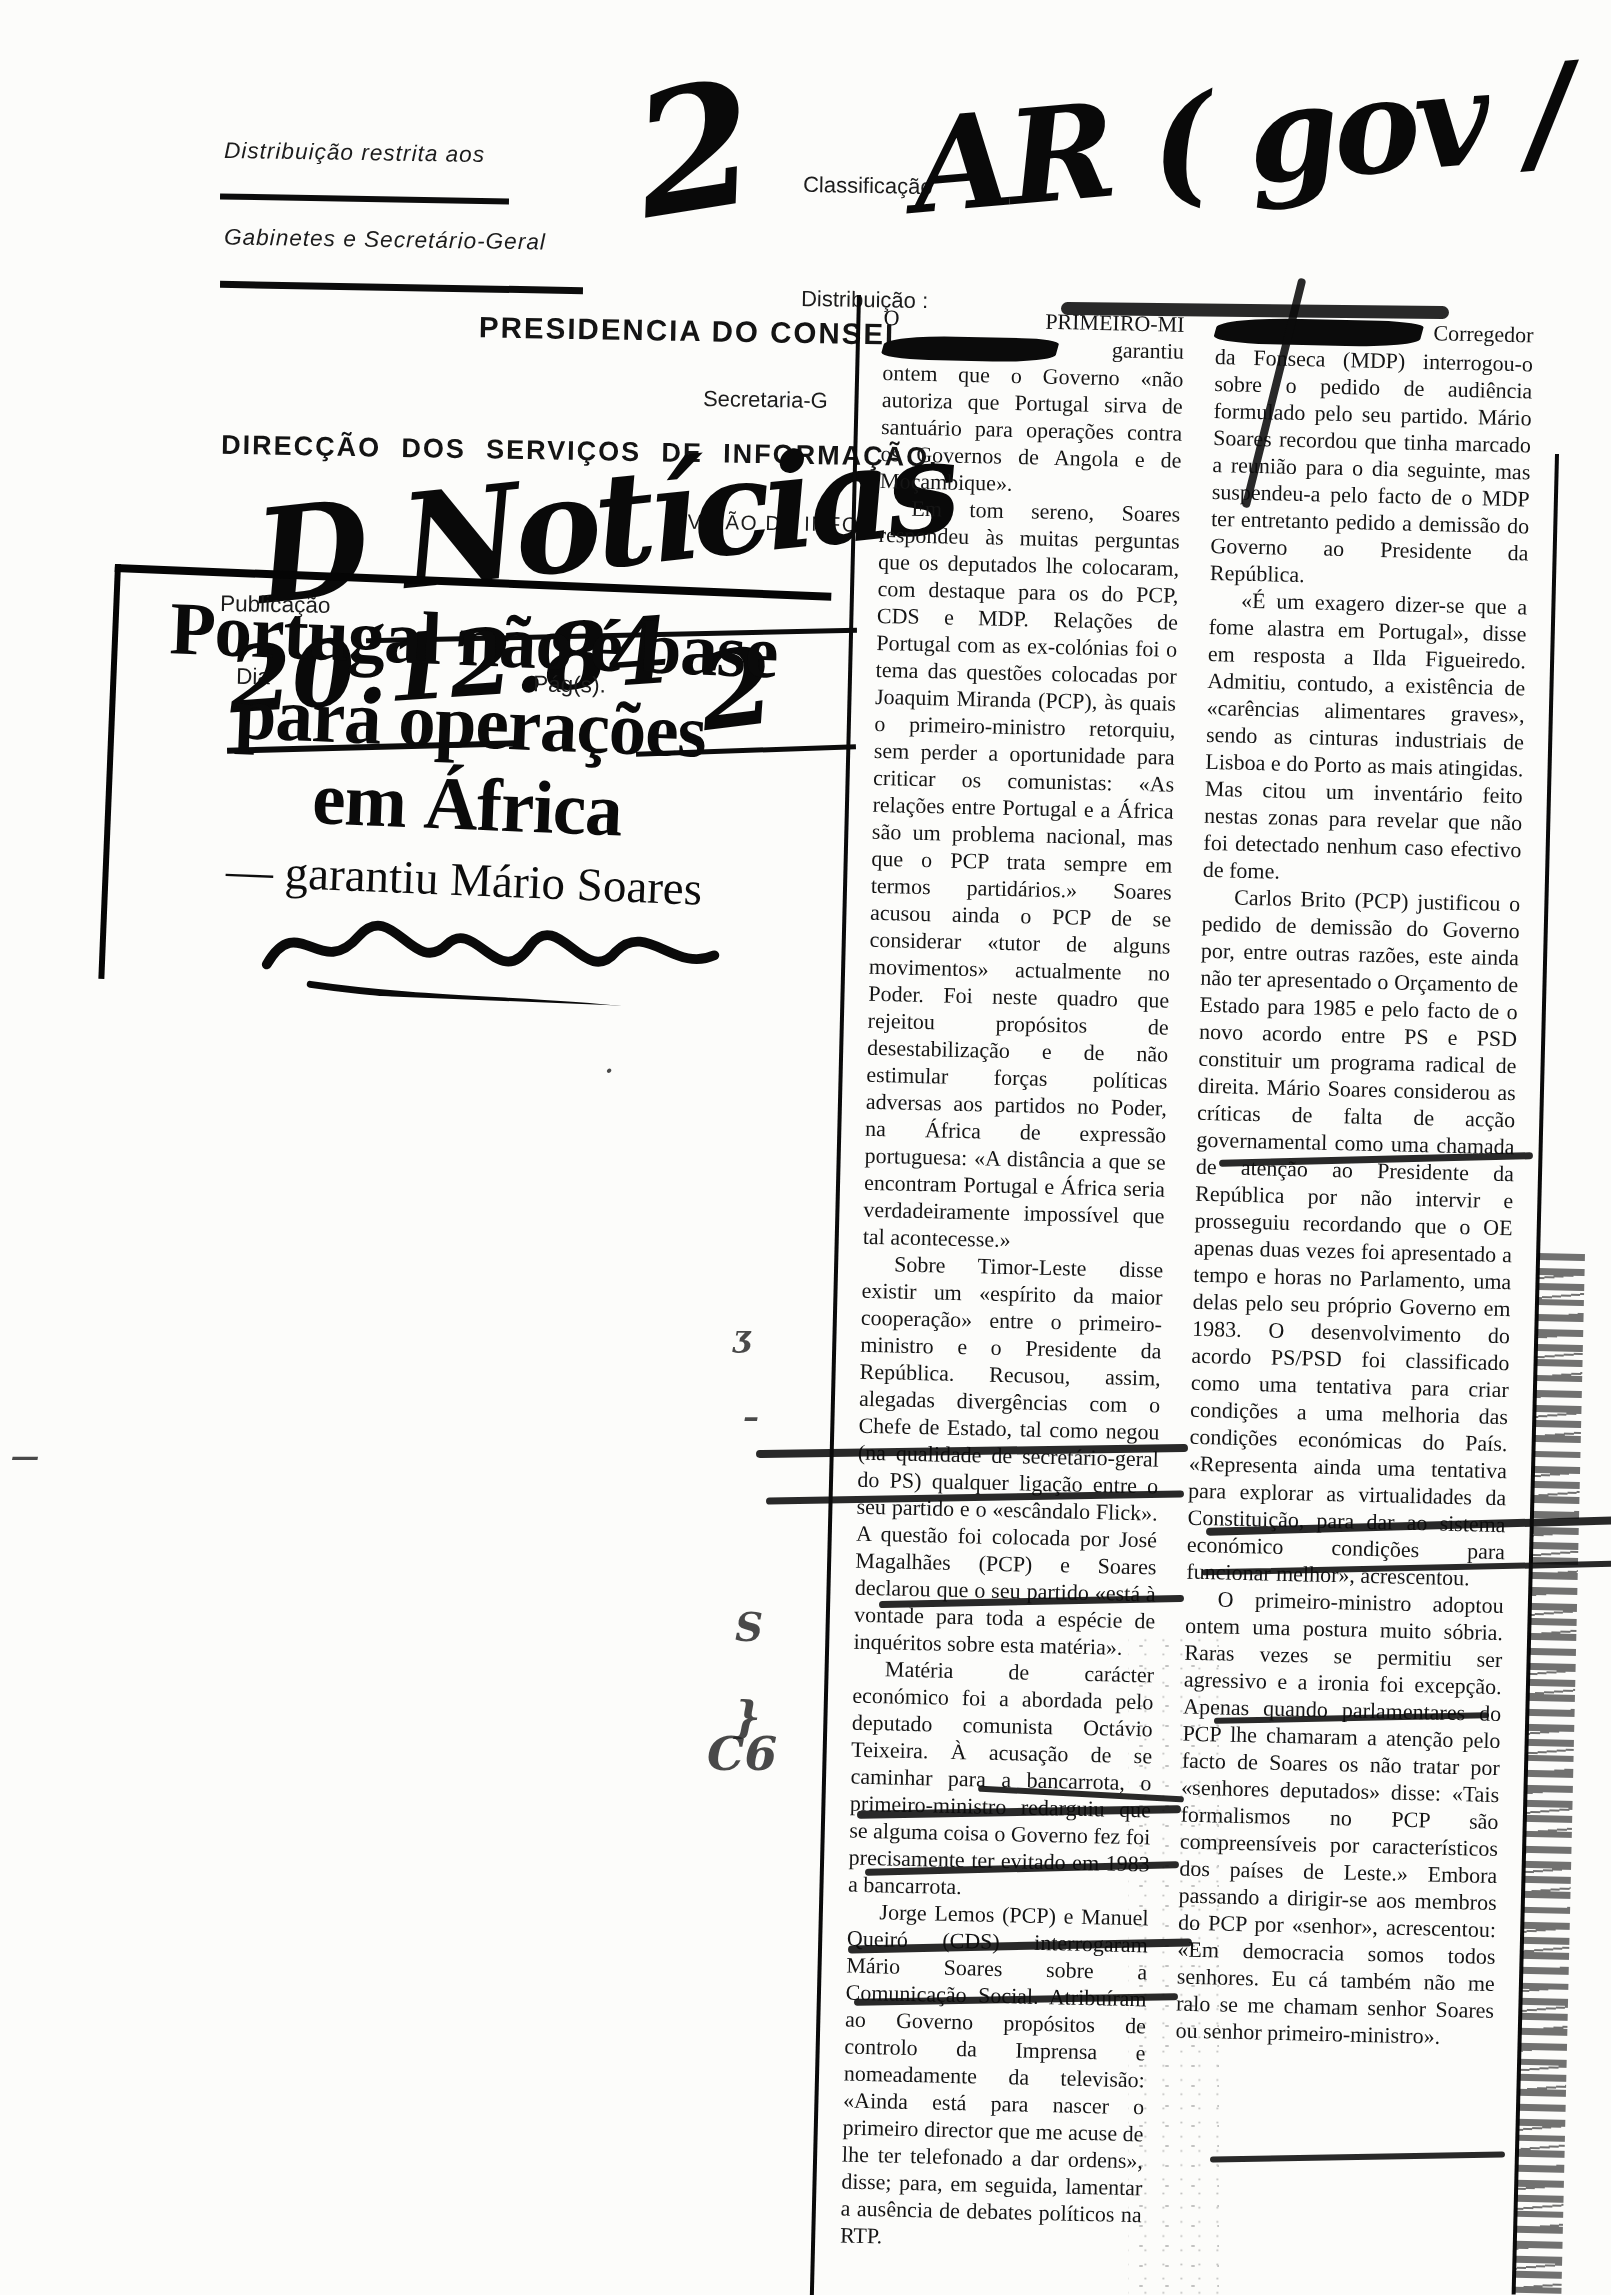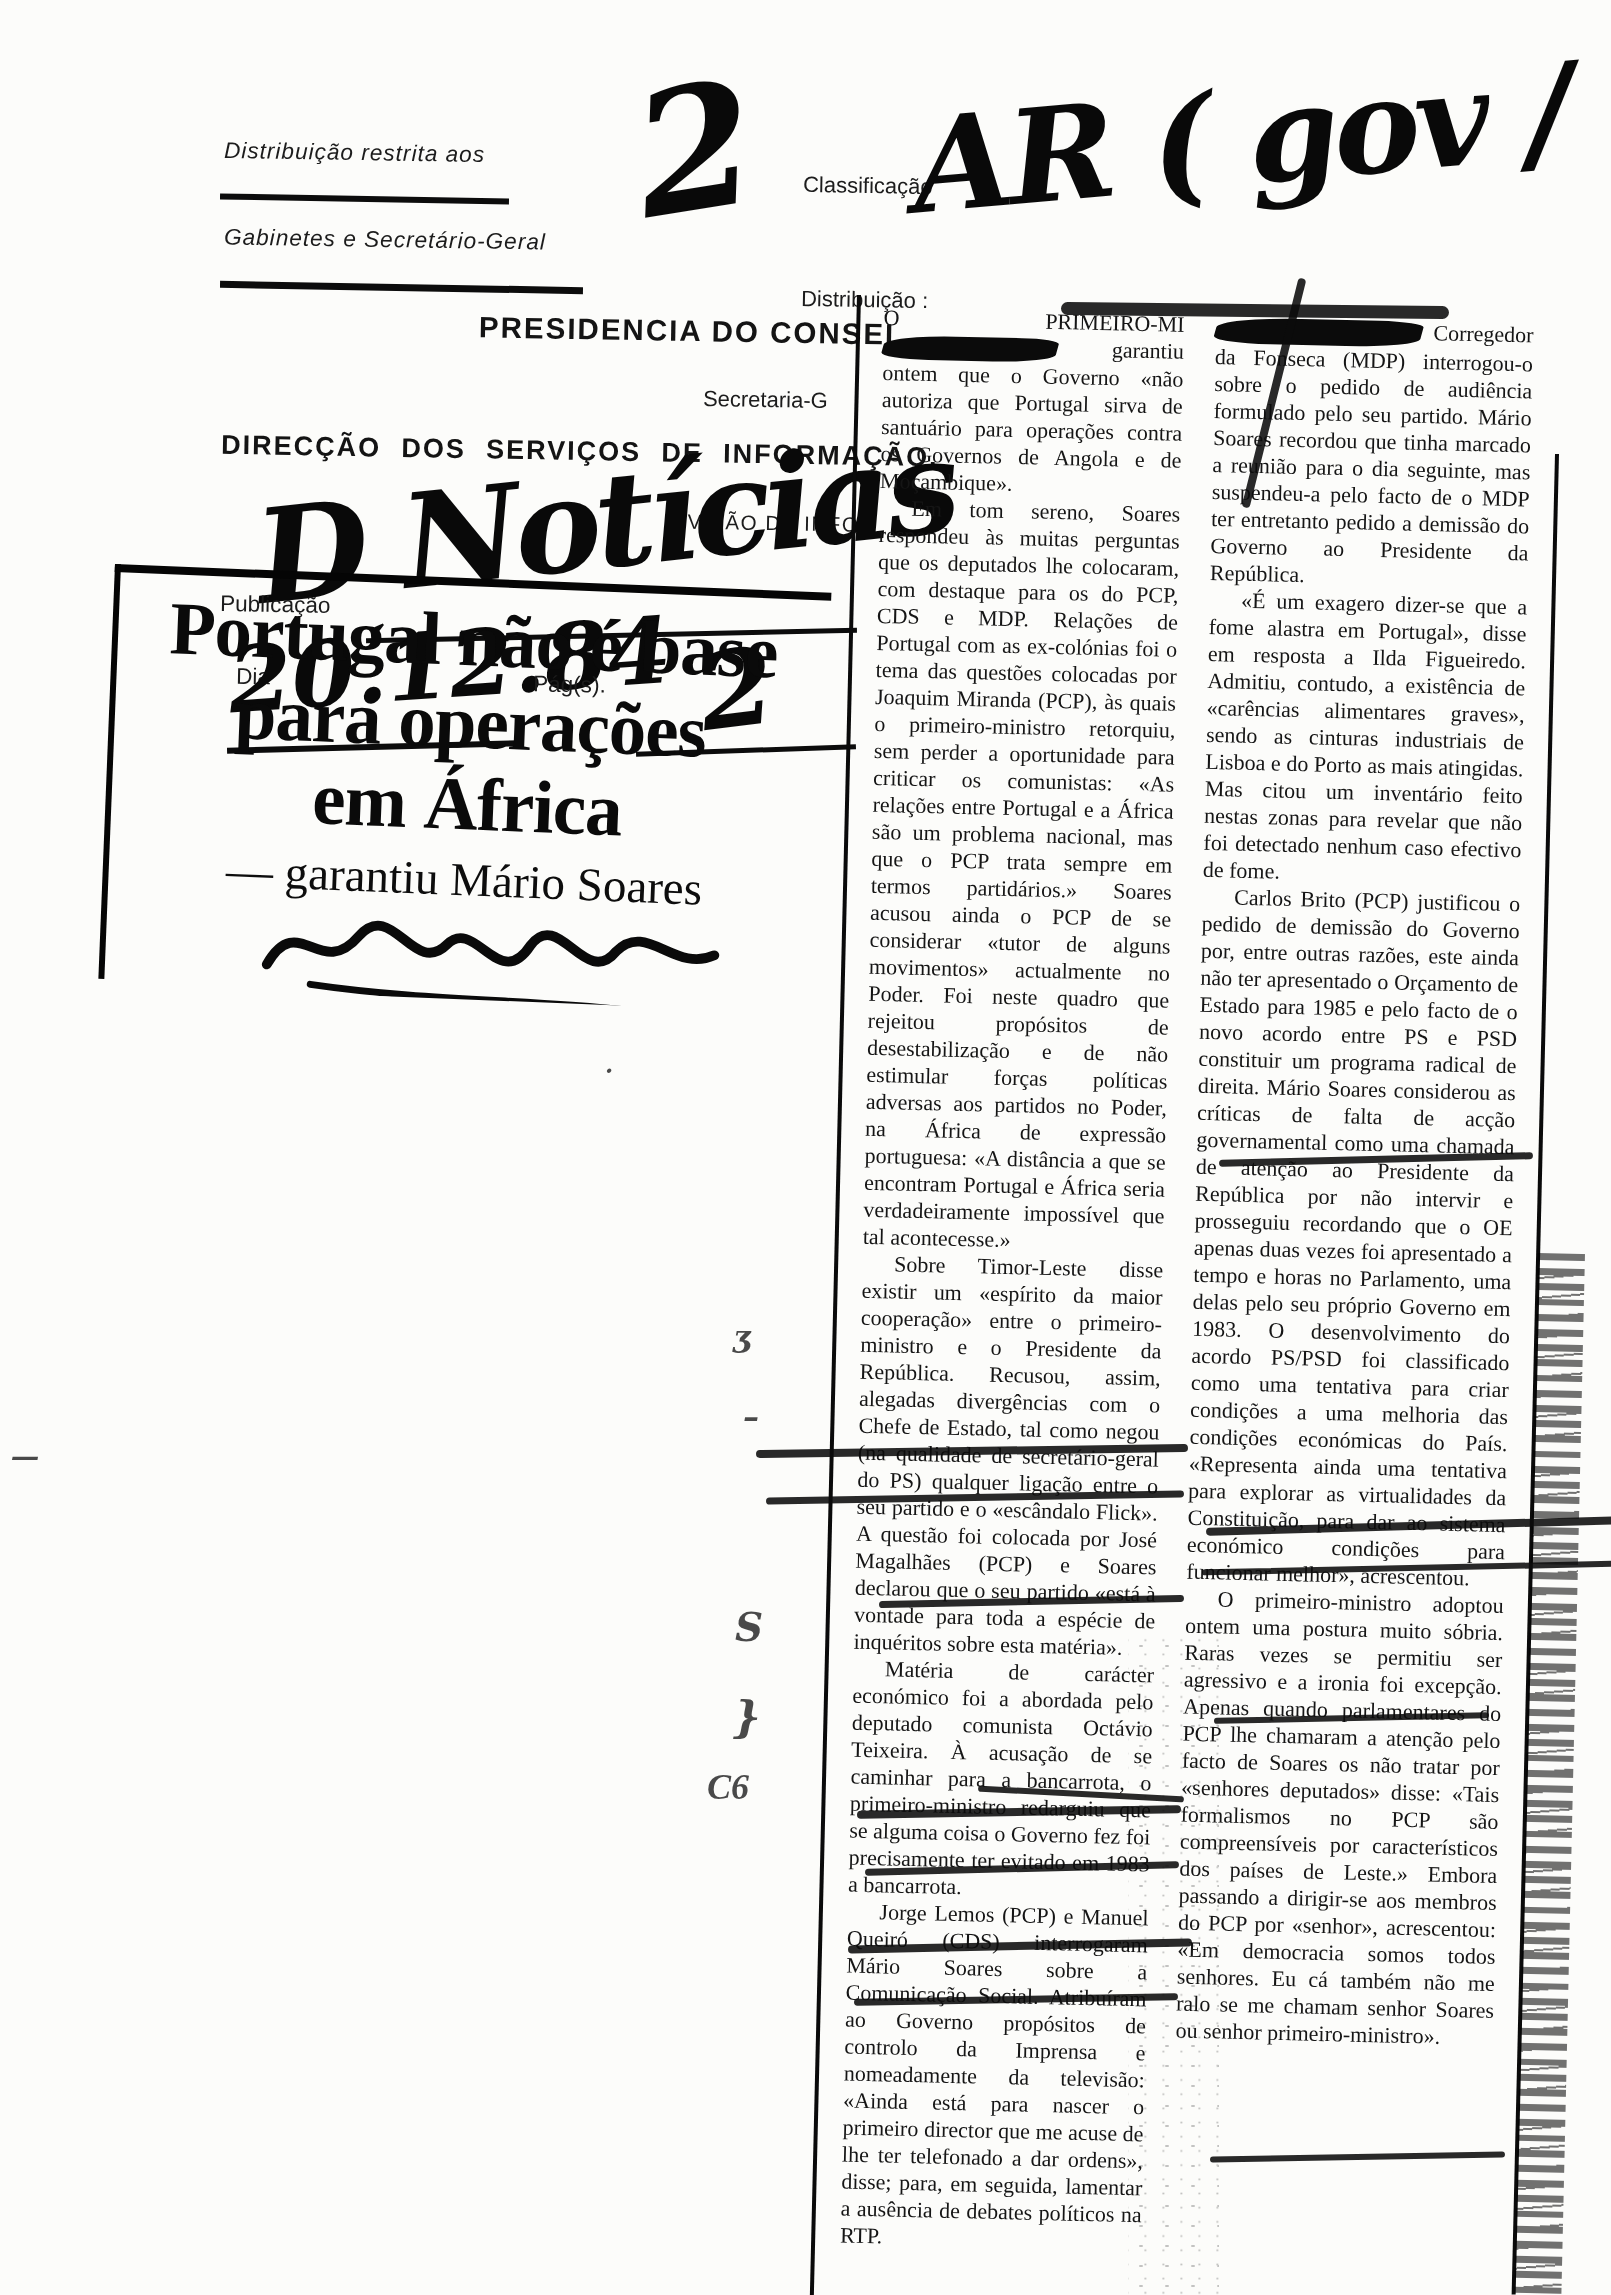--- a/index.html
+++ b/index.html
@@ -140,16 +140,16 @@
 <div class="abs stroke" style="left:1206px;top:1522px;width:413px;height:7.9px;transform:rotate(-1.6deg);"></div>
 <div class="abs stroke" style="left:1202px;top:1565px;width:418px;height:6.4px;transform:rotate(-1.2deg);"></div>
 <div class="abs stroke" style="left:1219px;top:1156px;width:314px;height:6.9px;transform:rotate(-1.4deg);"></div>
 <div class="abs stroke" style="left:1214px;top:1715px;width:275px;height:6.4px;transform:rotate(-1.2deg);"></div>
 <div class="abs stroke" style="left:1210px;top:2154px;width:295px;height:6.4px;transform:rotate(-1deg);"></div>
 
 <div class="abs scrib" style="left:733px;top:1321px;font-size:30.5px;">ʒ</div>
 <div class="abs scrib" style="left:743px;top:1401px;font-size:32px;">–</div>
 <div class="abs scrib" style="left:735px;top:1608px;font-size:39px;">S</div>
 <div class="abs scrib" style="left:733px;top:1696px;font-size:43px;">}</div>
-<div class="abs scrib" style="left:707px;top:1769px;font-size:36px;font-family:Liberation Serif, serif;">C6</div>
+<div class="abs scrib" style="left:707px;top:1730px;font-size:47px;">C6</div>
 <div class="abs scrib" style="left:10.8px;top:1442px;font-size:28.5px;">—</div>
 <div class="abs scrib" style="left:605px;top:1060px;font-size:23.6px;">·</div>
 
 
 </body></html>

